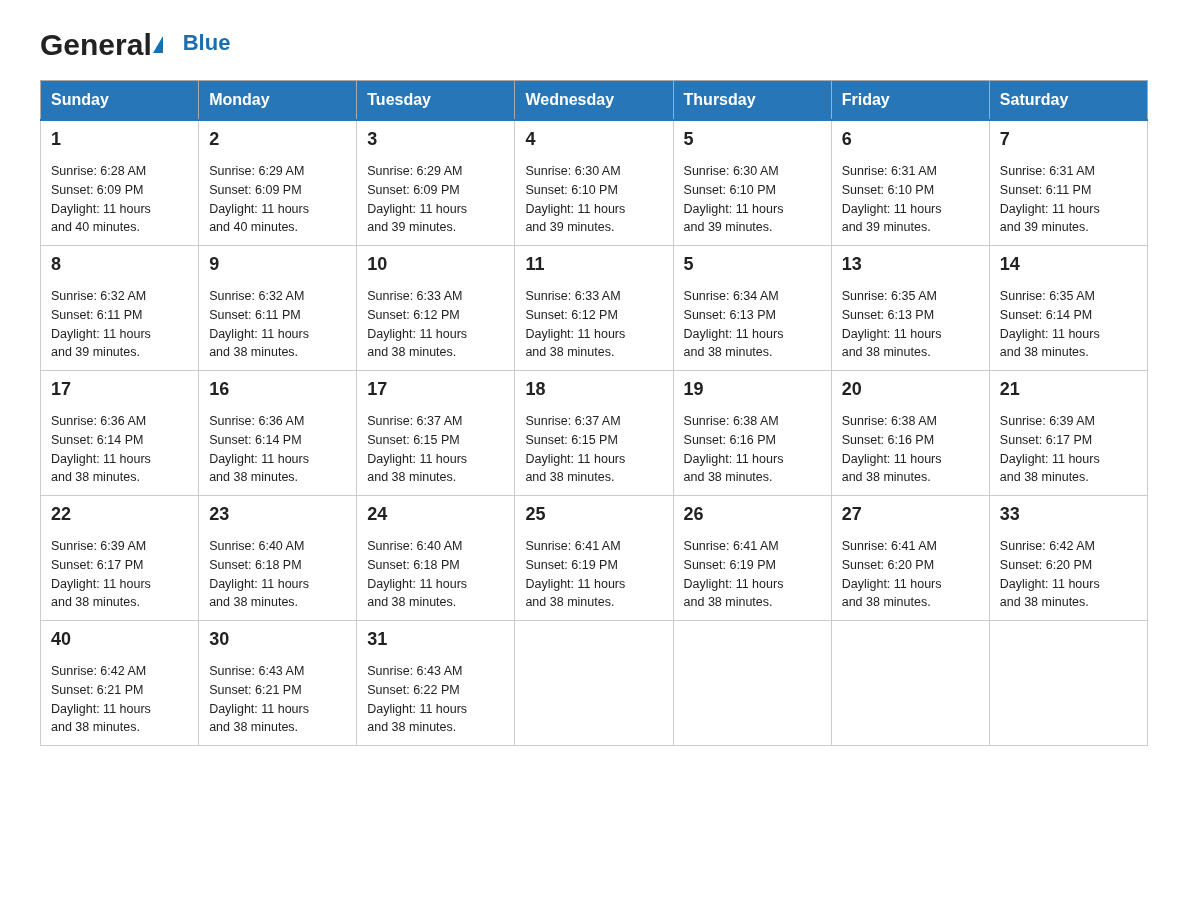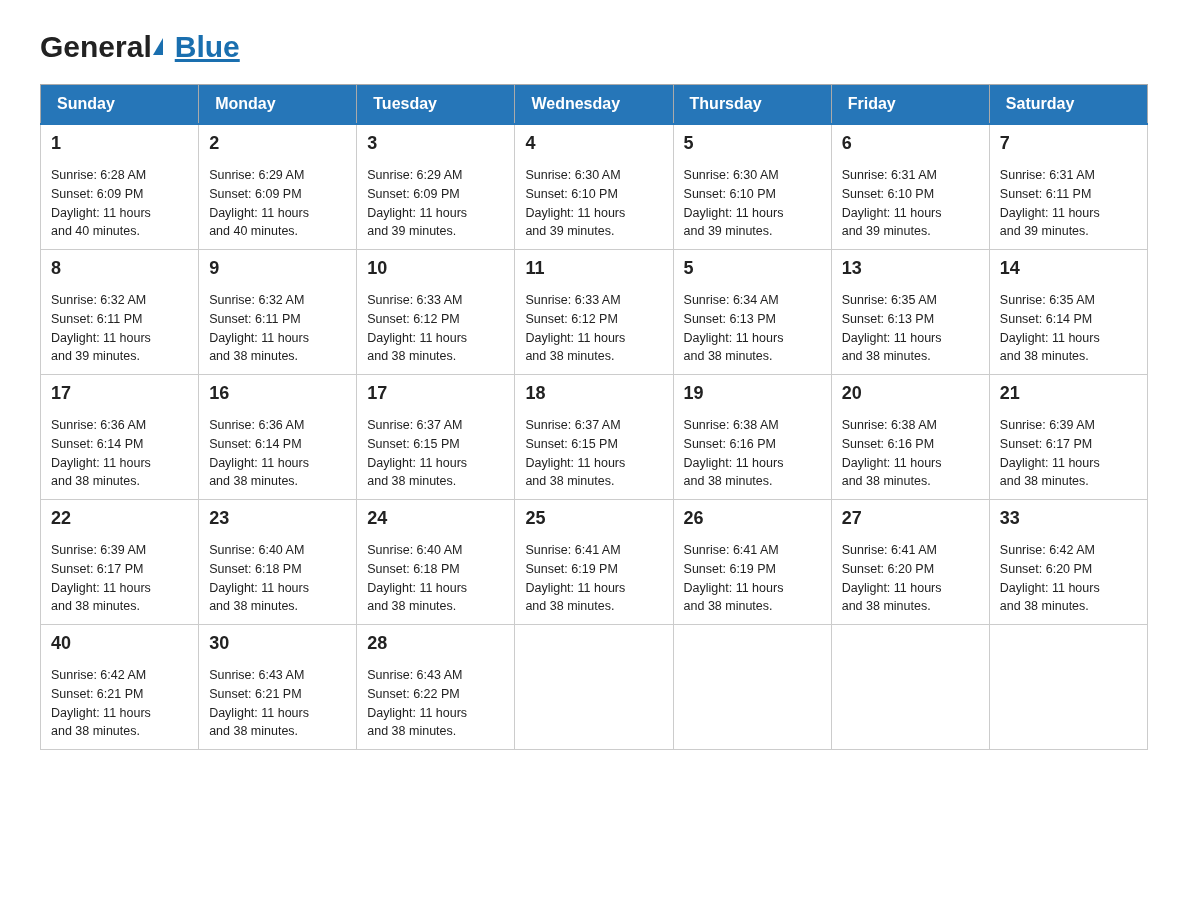--- a/index.html
+++ b/index.html
@@ -34,21 +34,21 @@
     .calendar {
       width: 100%;
       border-collapse: collapse;
       border: 1px solid #aaa;
     }
     .calendar thead tr th {
       background-color: #2676b8;
       color: #fff;
       font-size: 16px;
       font-weight: bold;
-      padding: 10px 16px;
+      padding: 10px 10px;
       text-align: left;
       border: 1px solid #aaa;
     }
     .calendar tbody tr td {
       vertical-align: top;
       padding: 8px 10px;
       border: 1px solid #ccc;
       font-size: 13px;
       color: #222;
       width: 14.28%;
@@ -88,26 +88,25 @@
       display: inline-block;
       width: 0;
       height: 0;
       border-left: 10px solid transparent;
       border-bottom: 17px solid #1a6faf;
       margin-left: 1px;
       vertical-align: bottom;
       margin-bottom: 1px;
     }
     .logo-brand-blue {
-      font-size: 30px;
+      font-size: 22px;
       font-weight: bold;
       color: #1a6faf;
       margin-top: 0px;
-      margin-left: 12px;
-      text-decoration: underline;
+      margin-left: 20px;
     }
   </style>
 </head>
 <body>
 
 <div class="header">
   <div class="logo-wrapper">
     <div class="logo-brand">
       <span>General</span>
         <span class="tri"></span>
@@ -256,21 +255,21 @@
       <tr>
         <td>
           <span class="day-number">40</span>
           <div class="day-info">Sunrise: 6:42 AM<br>Sunset: 6:21 PM<br>Daylight: 11 hours<br>and 38 minutes.</div>
         </td>
         <td>
           <span class="day-number">30</span>
           <div class="day-info">Sunrise: 6:43 AM<br>Sunset: 6:21 PM<br>Daylight: 11 hours<br>and 38 minutes.</div>
         </td>
         <td>
-          <span class="day-number">28</span>
+          <span class="day-number">31</span>
           <div class="day-info">Sunrise: 6:43 AM<br>Sunset: 6:22 PM<br>Daylight: 11 hours<br>and 38 minutes.</div>
         </td>
         <td></td>
         <td></td>
         <td></td>
         <td></td>
       </tr>
     </tbody>
 </table>
 

